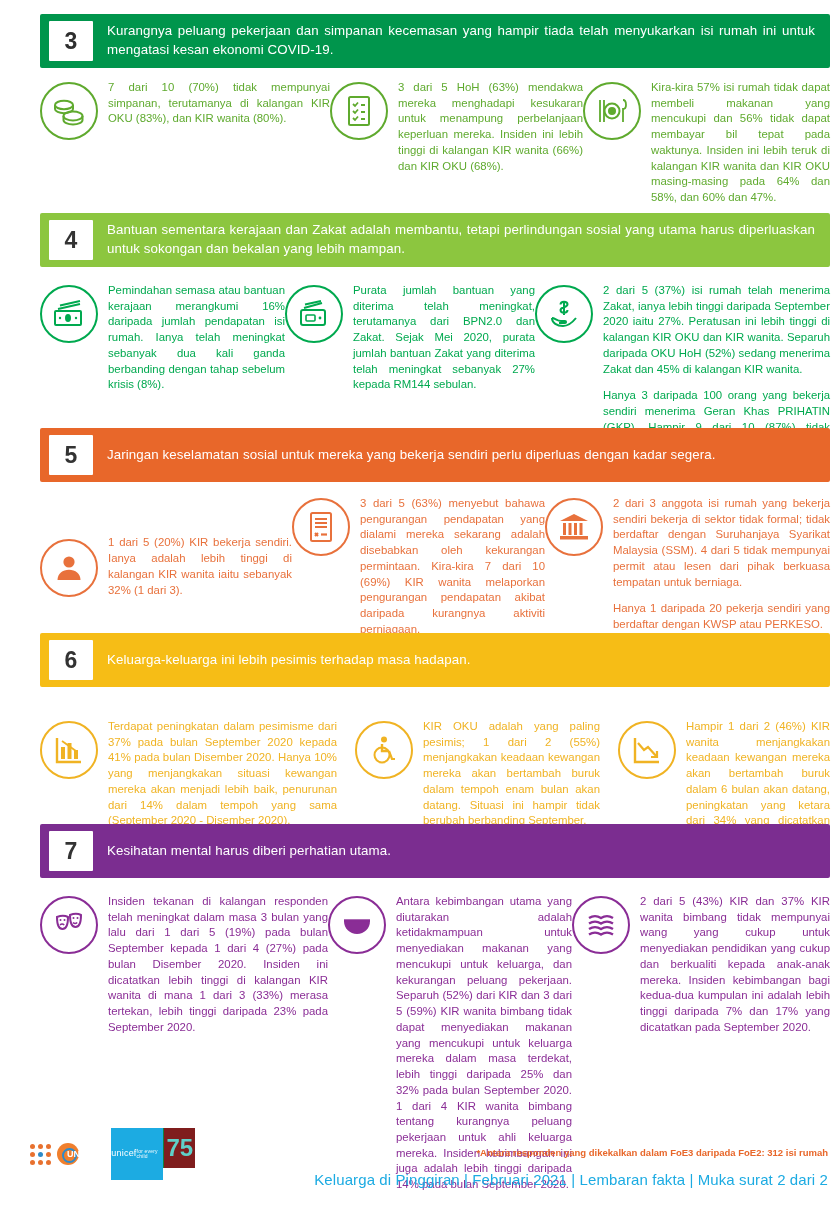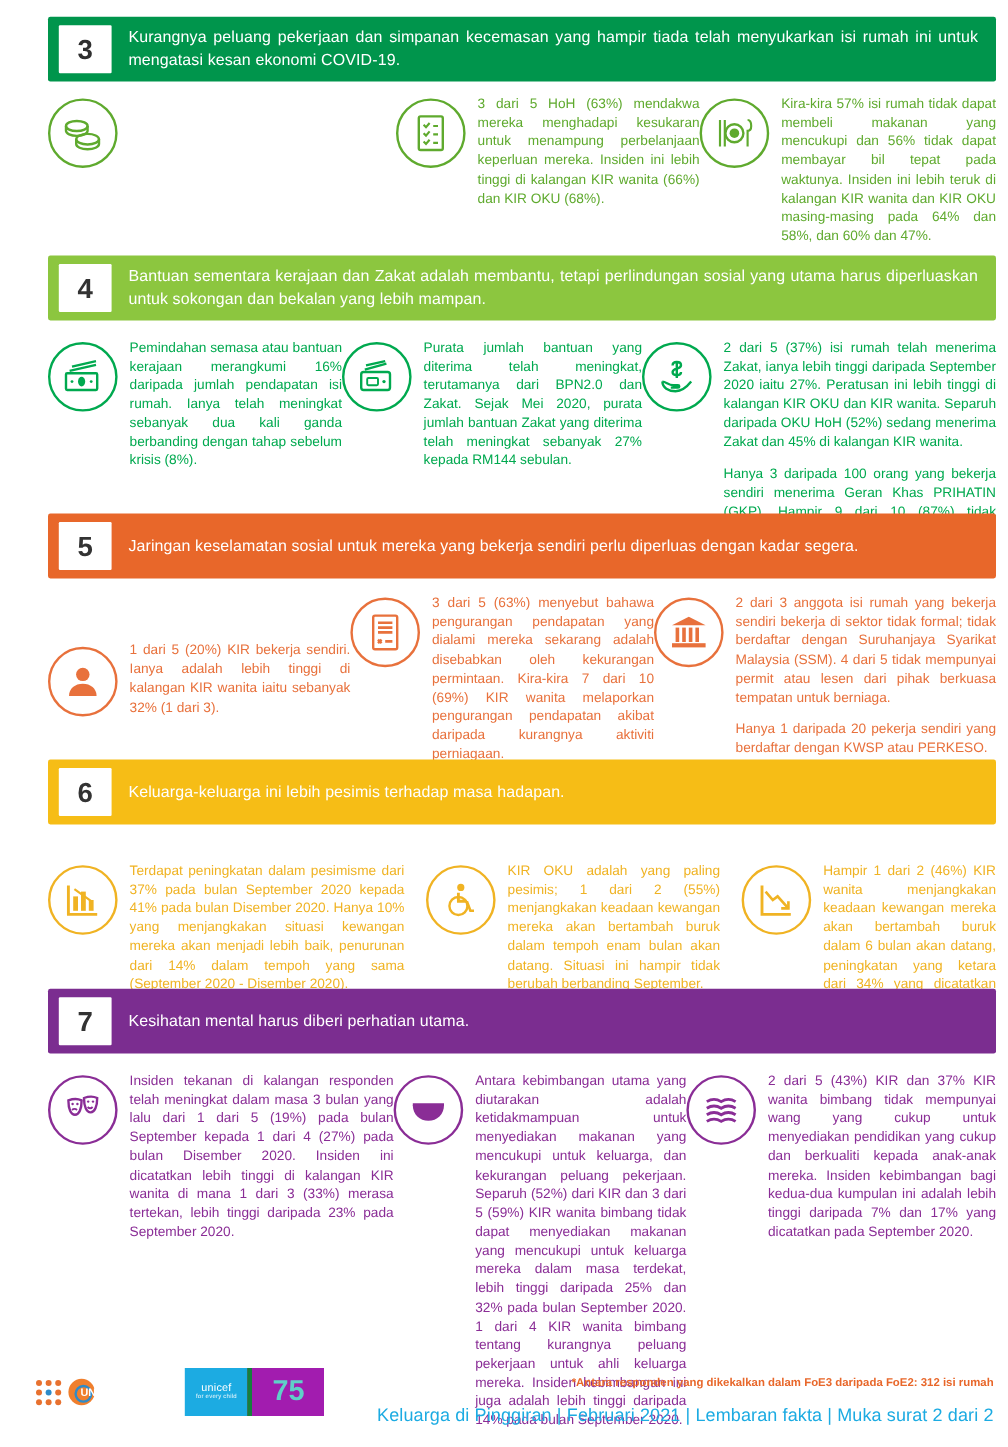--- a/index.html
+++ b/index.html
@@ -101,29 +101,29 @@
     width: 22px; height: 22px; border-radius: 50%;
     background: #f07f2d; position: relative; margin-left: 2px;
   }
   .unfpa-ball::after {
     content: ""; position: absolute; left: 5px; top: 5px;
     width: 11px; height: 11px; border-radius: 50%;
     border: 2px solid #2e8bc9;
   }
   .unfpa-word { font-size: 9px; color: #ffffff; font-weight: bold; margin-left: -16px; z-index: 2; }
   .unicef-box {
-    width: 52px; height: 40px; background: #1cabe2; color: #ffffff;
-    display: flex; flex-direction: column; align-items: center; justify-content: center;
-    font-size: 9px; line-height: 1.1; letter-spacing: .2px; margin-left: 43px;
+    width: 52px; height: 52px; background: #1cabe2; color: #ffffff;
+    display: flex; flex-direction: row; align-items: center; justify-content: center;
+    font-size: 9px; line-height: 1.1; letter-spacing: .2px;
   }
   .unicef-box .sub { font-size: 5px; opacity: .95; letter-spacing: .2px; }
   .u75 {
-    width: 64px; height: 40px; background: #a21caf; color: #5fd0c8;
+    width: 32px; height: 40px; background: #7f1d1d; color: #5fd0c8;
     display: flex; align-items: center; justify-content: center;
-    font-size: 24px; font-weight: bold; border-left: 4px solid #15803d;
+    font-size: 24px; font-weight: bold; border-left: 1px solid #15803d;
   }
   .foot-note {
     position: absolute; right: 12px; bottom: 48px;
     font-size: 9.5px; color: #e8672a; font-weight: bold; text-align: right;
   }
   .foot-title {
     position: absolute; right: 12px; bottom: 18px;
     font-size: 15px; color: #1cabe2; text-align: right; letter-spacing: .1px;
   }
 </style>
@@ -139,20 +139,23 @@
     </div>
     <div class="cols">
       <div class="col" style="flex:0 0 290px;">
         <div class="icon-wrap">
           <svg width="34" height="30" viewBox="0 0 34 30" fill="none" stroke="currentColor" stroke-width="2">
             <ellipse cx="12" cy="9" rx="9" ry="4.2"></ellipse>
               <path d="M3 9v4c0 2.3 4 4.2 9 4.2s9-1.9 9-4.2V9"></path>
             <ellipse cx="21" cy="20" rx="9.5" ry="4.4"></ellipse>
               <path d="M11.5 20v4c0 2.4 4.2 4.4 9.5 4.4s9.5-2 9.5-4.4v-4"></path>
           </svg>
+        </div>
+        <div class="col-body">
+          <p class="para">7 dari 10 (70%) tidak mempunyai simpanan, terutamanya di kalangan KIR OKU (83%), dan KIR wanita (80%).</p>
         </div>
       </div>
       <div class="col" style="flex:0 0 253px;">
         <div class="icon-wrap">
           <svg width="26" height="32" viewBox="0 0 26 32" fill="none" stroke="currentColor" stroke-width="2">
             <rect x="3" y="2" width="20" height="28" rx="1.5"></rect>
             <path d="M7 9l2 2 3-3.5M7 16l2 2 3-3.5M7 23l2 2 3-3.5" stroke-width="1.8"></path>
             <path d="M15 10h4M15 17h4M15 24h4" stroke-width="1.8"></path>
           </svg>
         </div>

